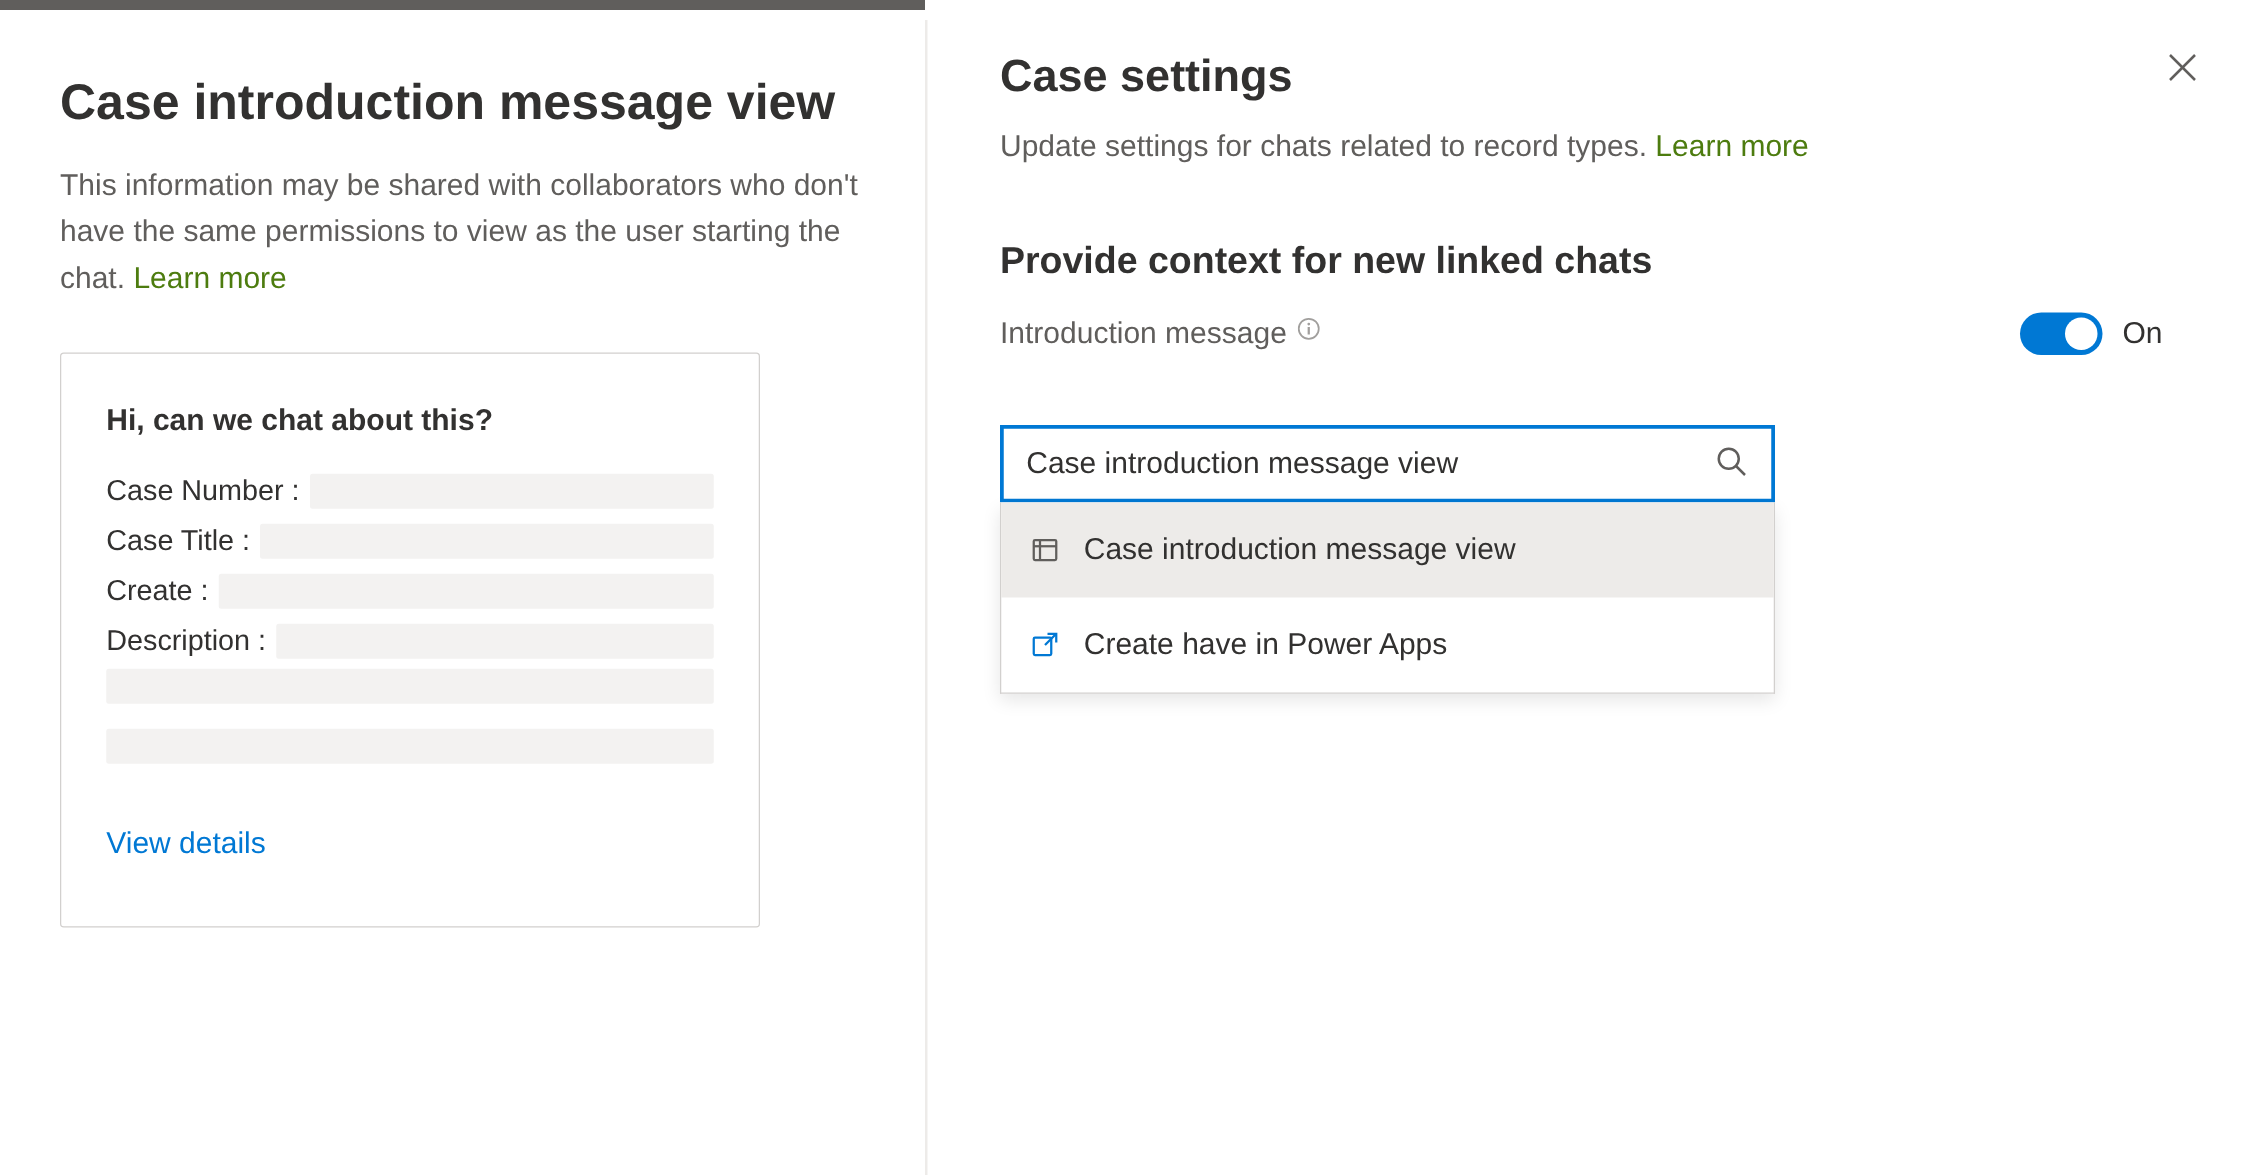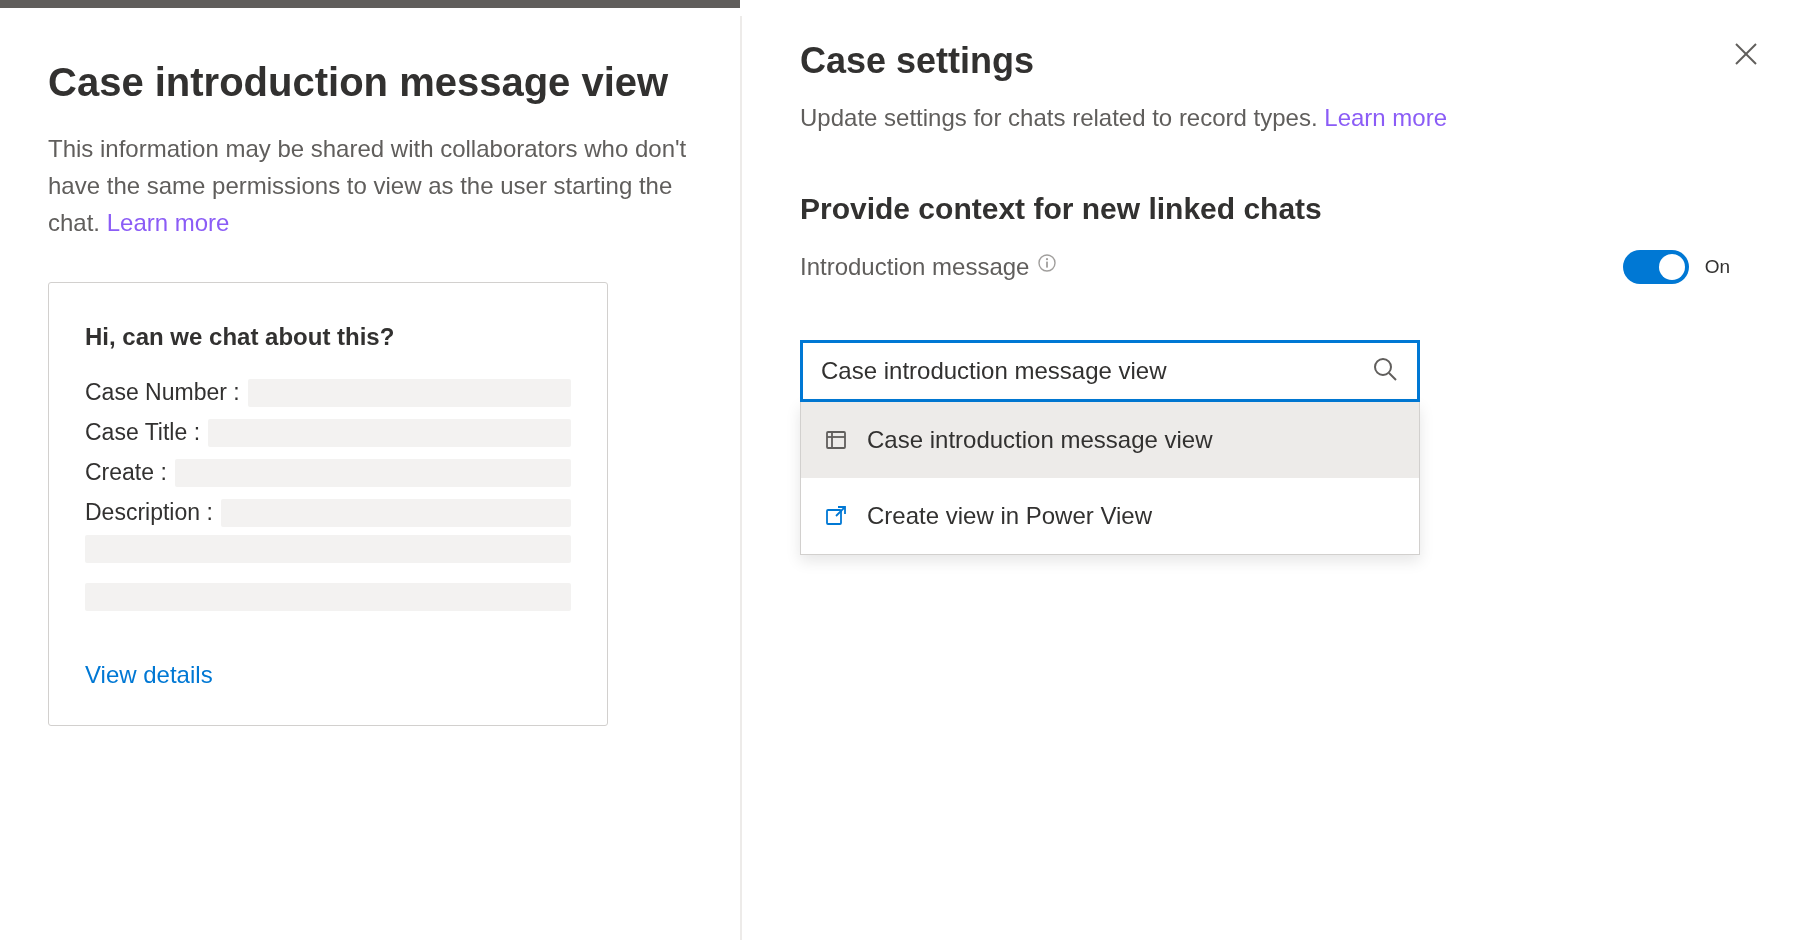--- a/index.html
+++ b/index.html
@@ -34,25 +34,25 @@
     margin-bottom: 24px;
     line-height: 1.2;
   }
   .left-desc {
     font-size: 24px;
     color: #605e5c;
     line-height: 1.55;
     margin-bottom: 40px;
     max-width: 640px;
   }
-  .link { color: #8b5cf6; cursor: pointer; text-decoration: none; }
+  .link { color: #4d7c0f; cursor: pointer; text-decoration: none; }
   .preview-card {
     border: 1px solid #d2d0ce;
     border-radius: 3px;
-    padding: 40px 36px 36px 36px;
+    padding: 40px 36px 52px 36px;
     width: 560px;
   }
   .chat-lead {
     font-size: 24px;
     font-weight: 600;
     color: #323130;
     margin-bottom: 28px;
   }
   .field-row {
     display: flex;
@@ -156,21 +156,21 @@
   .toggle .knob {
     position: absolute;
     right: 4px;
     top: 4px;
     width: 26px;
     height: 26px;
     border-radius: 50%;
     background: #fff;
   }
   .toggle-state {
-    font-size: 19px;
+    font-size: 24px;
     color: #323130;
   }
   .field-heading {
     font-size: 24px;
     color: #605e5c;
     margin-bottom: 14px;
     display: flex;
     align-items: center;
     gap: 8px;
   }
@@ -319,19 +319,19 @@
           <span>Case introduction message view</span>
         </div>
         <div class="dropdown-item">
           <span class="dd-icon" style="color:#0078d4">
             <svg width="24" height="24" viewBox="0 0 24 24">
                 <rect x="3" y="6" width="14" height="14" rx="1" fill="none" stroke="currentColor" stroke-width="1.8"></rect>
                 <path d="M14 3 h7 v7" fill="none" stroke="currentColor" stroke-width="1.8"></path>
                 <line x1="21" y1="3" x2="12" y2="12" stroke="currentColor" stroke-width="1.8"></line>
               </svg>
           </span>
-          <span>Create view in Power View</span>
+          <span>Create have in Power Apps</span>
         </div>
       </div>
     </div>
 
   </div>
 </div>
 
 </body></html>

